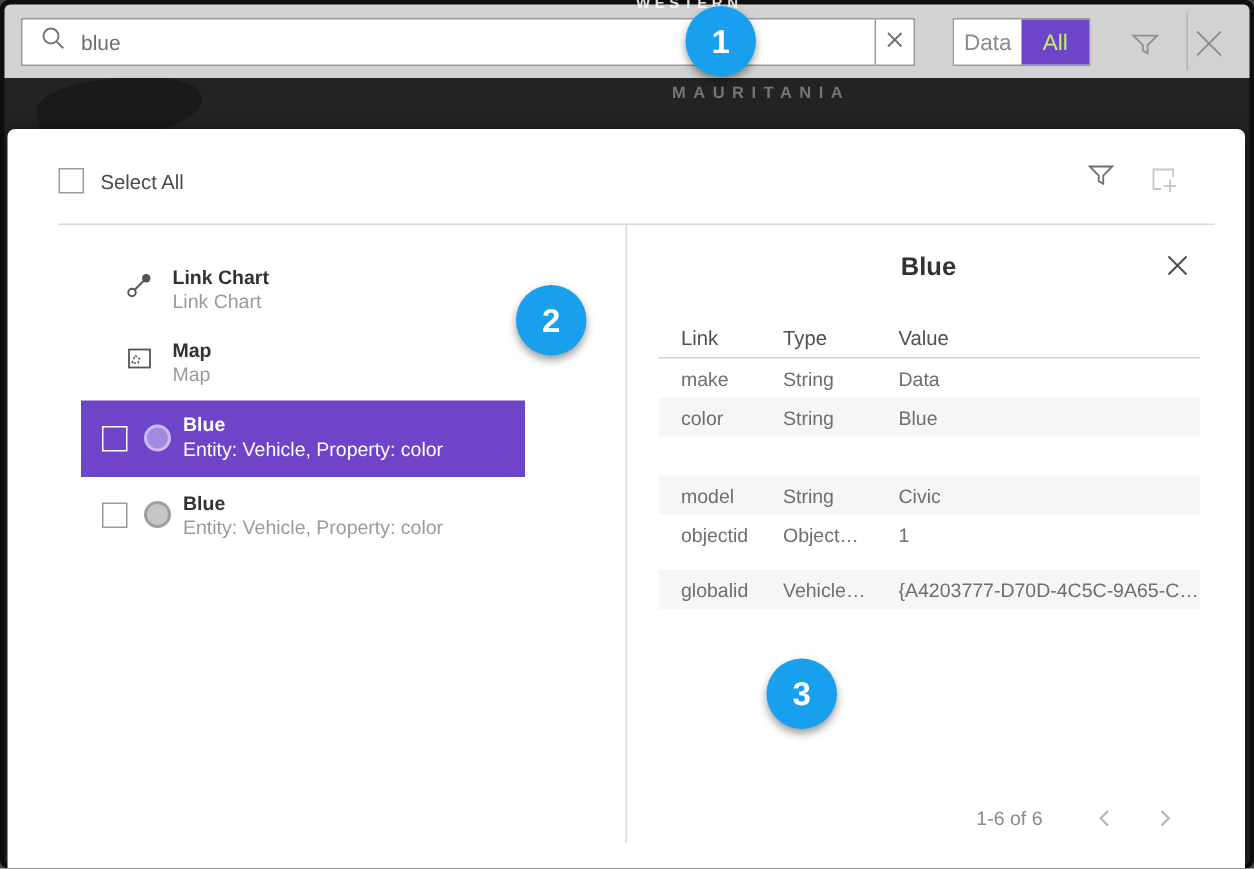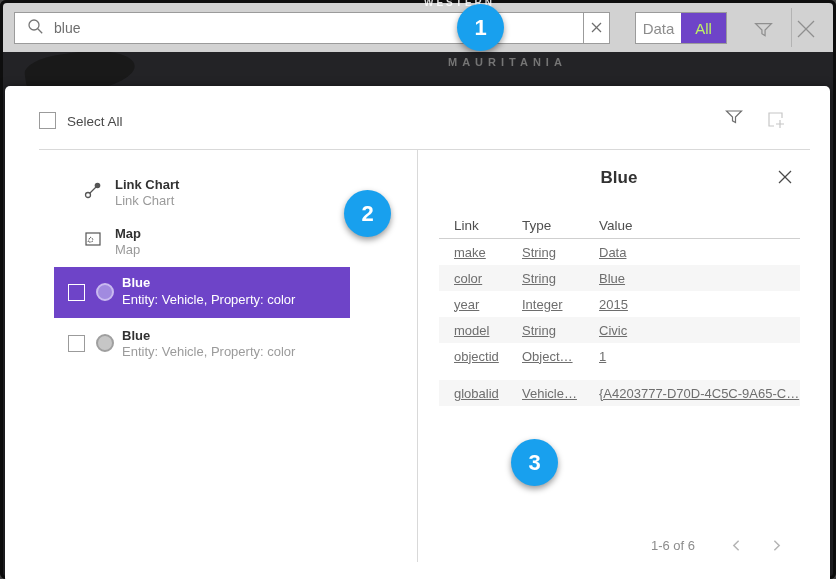--- a/index.html
+++ b/index.html
@@ -80,21 +80,21 @@
   .ri4 .sub{left:68px;top:22px;}
 
   
   .detail-title{left:434px;top:82px;width:360px;text-align:center;font-size:17px;
                 font-weight:600;color:var(--text-dark);}
   .detail-close{left:772px;top:83px;cursor:pointer;}
   .thead{top:132px;font-size:13.5px;color:#4f4f4f;}
   .th-name{left:449px;} .th-type{left:517px;} .th-value{left:594px;}
   .thead-line{left:434px;top:152px;width:361px;height:1px;background:#cfcfcf;}
   .trow{left:434px;width:361px;height:26px;display:flex;align-items:center;
-        font-size:13px;color:#6e6e6e;padding-left:15px;text-decoration:underline;}
+        font-size:13px;color:#6e6e6e;padding-left:15px;}
   .trow.stripe{background:var(--stripe);}
   .trow .cell-name{width:68px;flex:none;}
   .trow .cell-type{width:77px;flex:none;}
   .trow .cell-value{flex:1;white-space:nowrap;overflow:hidden;}
   .pagination-label{left:560px;top:452px;width:130px;text-align:right;font-size:13px;color:#8c8c8c;}
   .pg-prev{left:724px;top:452px;cursor:pointer;}
   .pg-next{left:764px;top:452px;cursor:pointer;}
 </style>
 </head>
 <body>
@@ -221,25 +221,20 @@
     <div class="abs trow" style="top:153px">
       <span class="cell-name">make</span>
       <span class="cell-type">String</span>
       <span class="cell-value">Data</span>
     </div>
     <div class="abs trow stripe" style="top:179px">
       <span class="cell-name">color</span>
       <span class="cell-type">String</span>
       <span class="cell-value">Blue</span>
     </div>
-    <div class="abs trow" style="top:205px">
-      <span class="cell-name">year</span>
-      <span class="cell-type">Integer</span>
-      <span class="cell-value">2015</span>
-    </div>
     <div class="abs trow stripe" style="top:231px">
       <span class="cell-name">model</span>
       <span class="cell-type">String</span>
       <span class="cell-value">Civic</span>
     </div>
     <div class="abs trow" style="top:257px">
       <span class="cell-name">objectid</span>
       <span class="cell-type">Object…</span>
       <span class="cell-value">1</span>
     </div>

